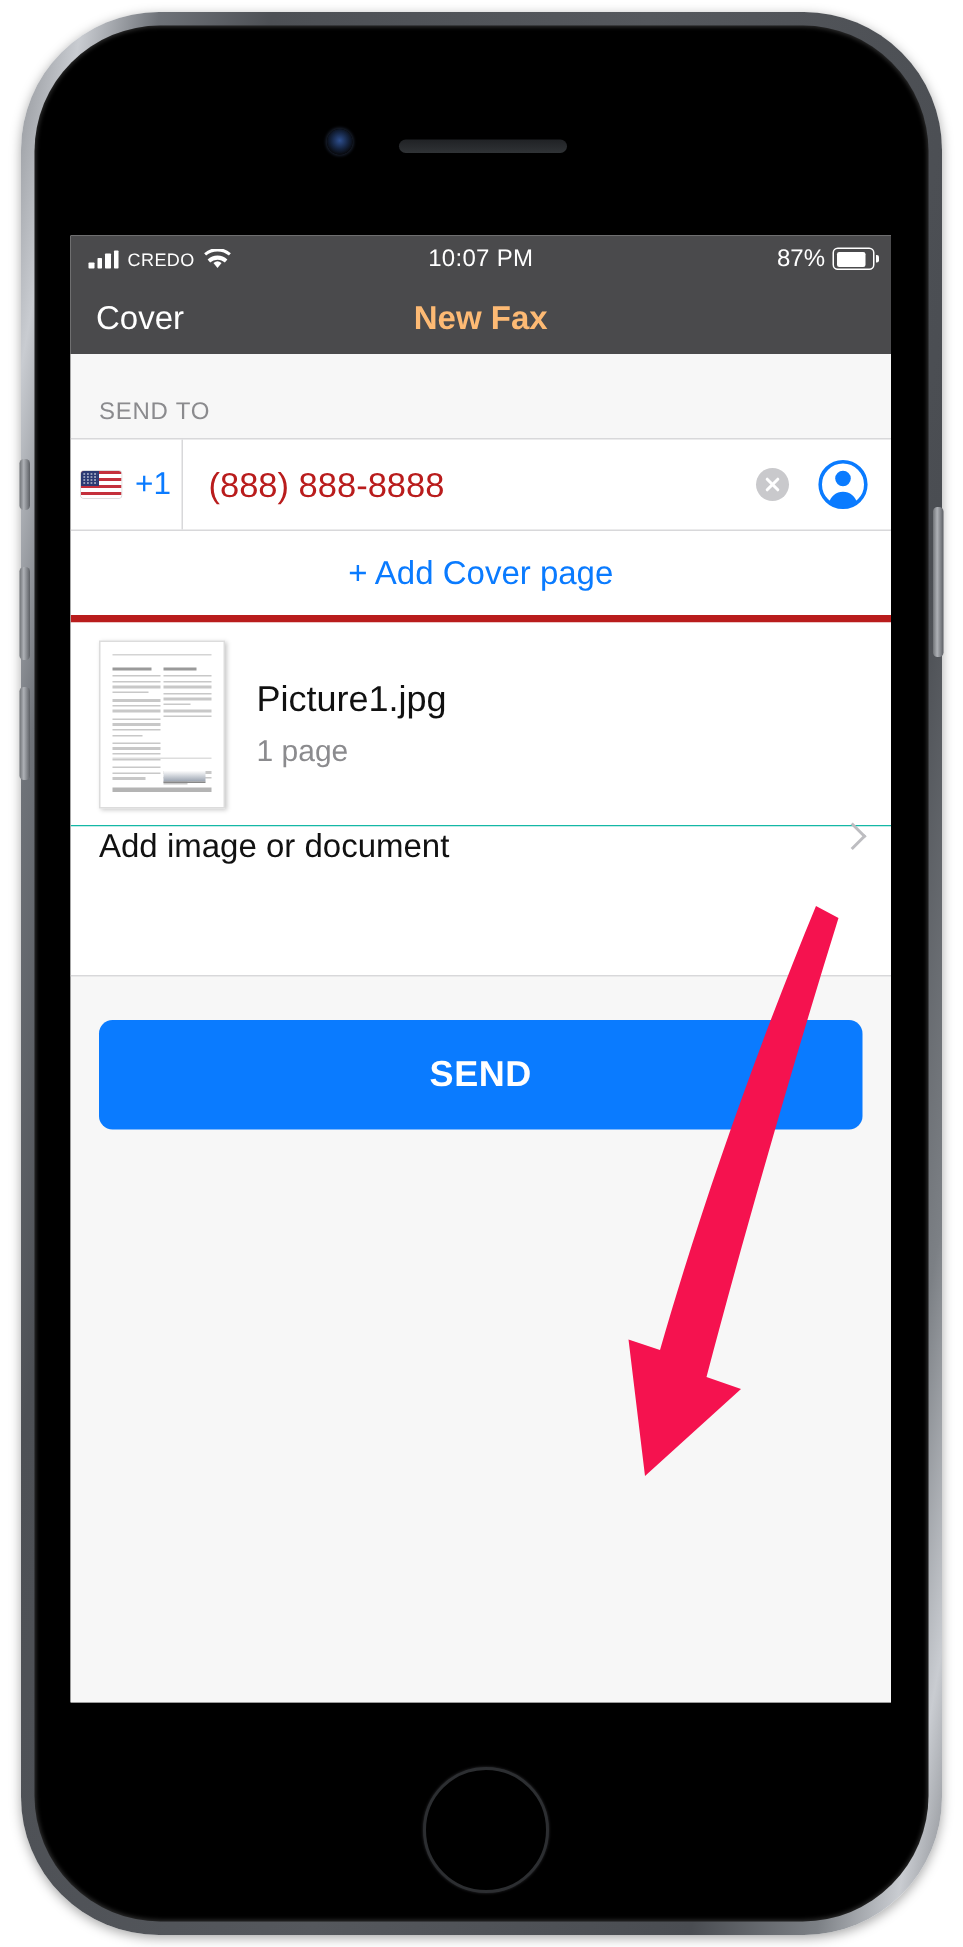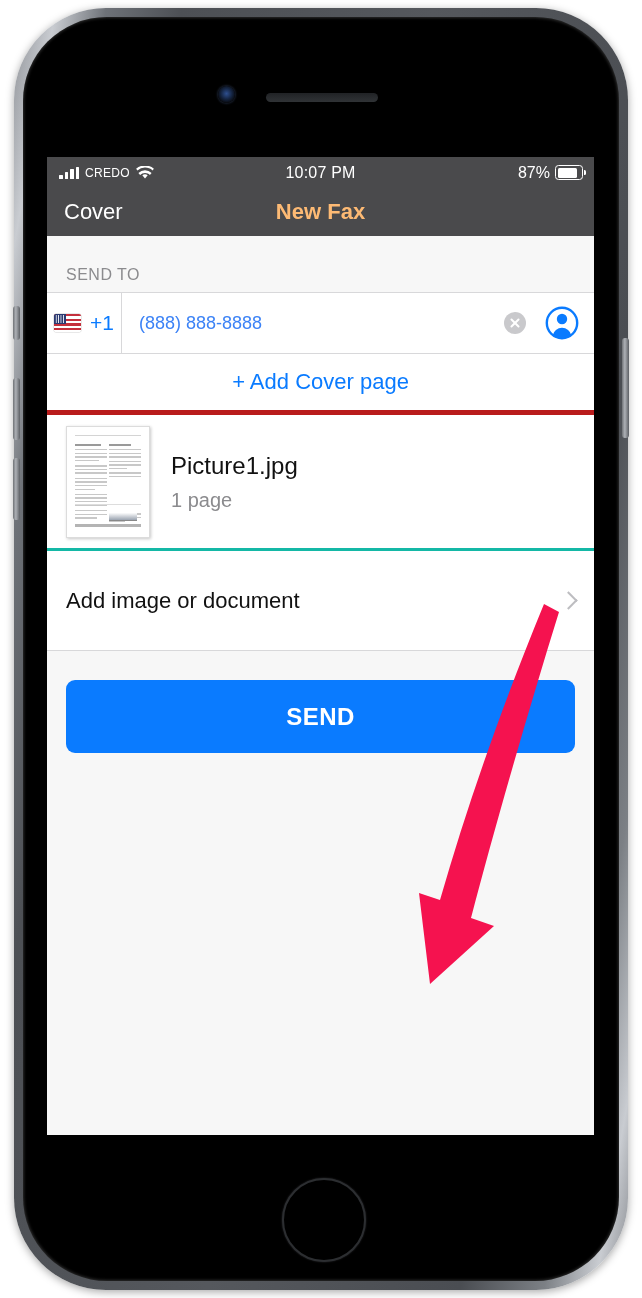--- a/index.html
+++ b/index.html
@@ -67,51 +67,51 @@
   #sendto-row{height:60px;display:flex;align-items:center;}
   #cc-box{width:75px;height:100%;display:flex;align-items:center;justify-content:center;gap:9px;
           border-right:1px solid #d8d8da;box-sizing:border-box;}
   #flag{width:27px;height:18px;border-radius:2px;overflow:hidden;position:relative;flex:none;
         box-shadow:0 0 0 .5px rgba(0,0,0,.18);}
   #flag .stripes{position:absolute;inset:0;background:repeating-linear-gradient(180deg,#c4303c 0 2.3px,#fff 2.3px 4.6px);}
   #flag .canton{position:absolute;left:0;top:0;width:12px;height:9.5px;background:#2b3a72;}
   #flag .canton::after{content:"";position:absolute;inset:1px;
         background:radial-gradient(circle,#fff .5px,transparent .6px) 0 0/2.4px 2px;}
   #cc-code{color:#0a7bff;font-size:21px;}
-  #phone-val{flex:1;padding-left:17px;font-size:18px;color:#3b82f6;}
+  #phone-val{flex:1;padding-left:17px;font-size:23px;color:#b91c1c;}
   #clear-x{width:22px;height:22px;border-radius:50%;background:#c9c9cc;position:relative;flex:none;margin-right:19px;}
   #clear-x::before,#clear-x::after{content:"";position:absolute;left:5px;top:10px;width:12px;height:2px;background:#fff;border-radius:1px;}
   #clear-x::before{transform:rotate(45deg)}#clear-x::after{transform:rotate(-45deg)}
   #contact-btn{width:34px;height:34px;margin-right:15px;flex:none;}
 
   
   #cover-row{height:56px;display:flex;align-items:center;justify-content:center;
              color:#0a7bff;font-size:22px;background:#fff;border-bottom:5px solid #b91c1c;}
 
   
   #doc-row{height:136px;background:#fff;display:flex;align-items:center;padding:0 19px;
-           box-sizing:border-box;border-bottom:3px solid #14b8a6;}
+           box-sizing:border-box;border-bottom:1px solid #14b8a6;}
   #thumb{width:82px;height:110px;background:#fff;border:1px solid #dcdcdc;position:relative;
          box-shadow:1px 1px 3px rgba(0,0,0,.22);flex:none;overflow:hidden;}
   #thumb .pg{position:absolute;inset:5px;}
   #thumb .col{position:absolute;top:12px;width:32px;}
   #thumb .colL{left:3px}#thumb .colR{right:3px}
   #thumb .ln{height:1.4px;background:#c8c8c8;margin-bottom:2.2px;}
   #thumb .hd{position:absolute;left:3px;right:3px;top:3px;height:1.4px;background:#d4d4d4;}
   #thumb .title{height:2.6px;background:#9a9a9a;margin-bottom:3px;width:26px;}
   #thumb .chart{position:absolute;right:4px;top:60px;width:28px;height:16px;
         background:linear-gradient(180deg,#ffffff 55%,#9aa3b0 100%);border-bottom:1px solid #888;}
   #thumb .foot{position:absolute;left:3px;right:3px;bottom:5px;height:2.5px;background:#b4b4b4;}
   #thumb .mid{position:absolute;left:3px;right:3px;top:72px;height:1px;background:#ddd;}
   #doc-meta{margin-left:21px;}
   #doc-name{font-size:24px;color:#111;margin-bottom:9px;}
   #doc-pages{font-size:20px;color:#8b8b8e;}
 
   
-  #add-row{height:100px;background:#fff;display:flex;align-items:center;padding:0 19px;
+  #add-row{height:100px;background:#fff;display:flex;align-items:flex-start;padding:0 19px;
            box-sizing:border-box;border-bottom:1px solid #d8d8da;}
   #add-label{flex:1;font-size:22px;color:#111;}
   .chev{width:11px;height:11px;border-right:2.5px solid #bdbdc1;border-top:2.5px solid #bdbdc1;
         transform:rotate(45deg);flex:none;}
 
   
   #send-wrap{padding:29px 19px 0;font-weight:bold;}
   #send-btn{height:73px;background:#0a7bff;border-radius:9px;display:flex;align-items:center;
             justify-content:center;color:#fff;font-size:24px;letter-spacing:.4px;}
 

